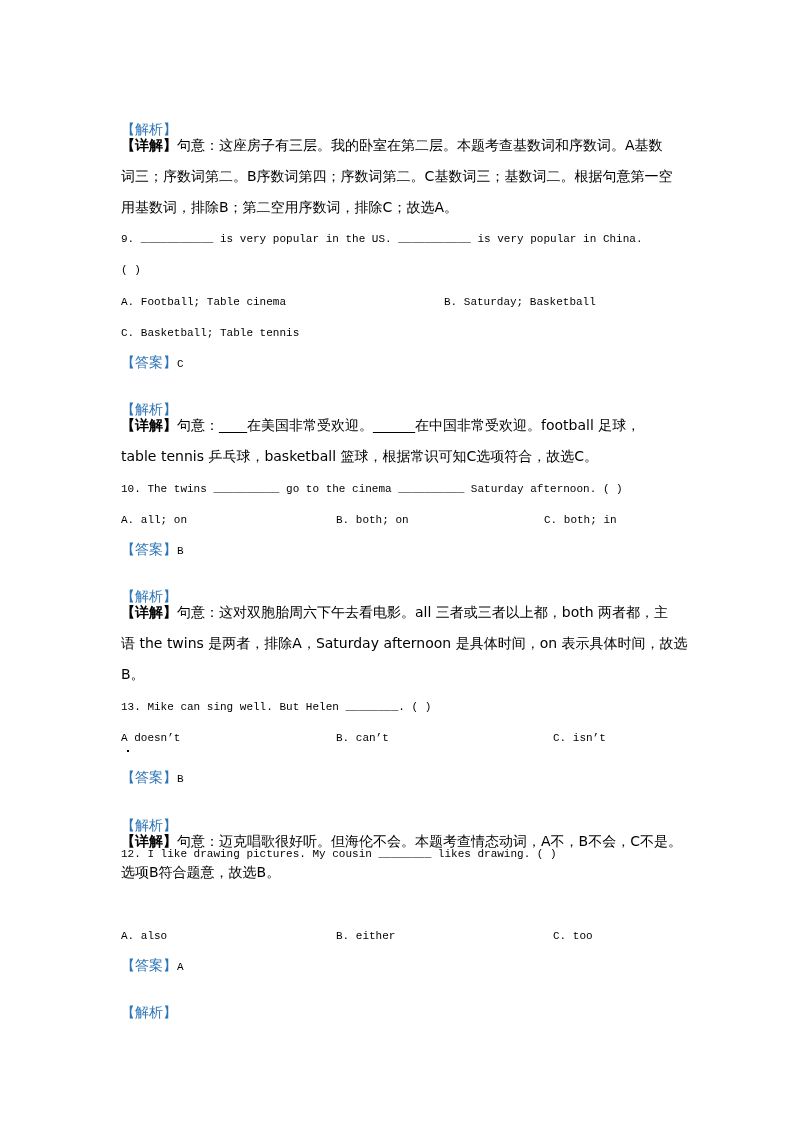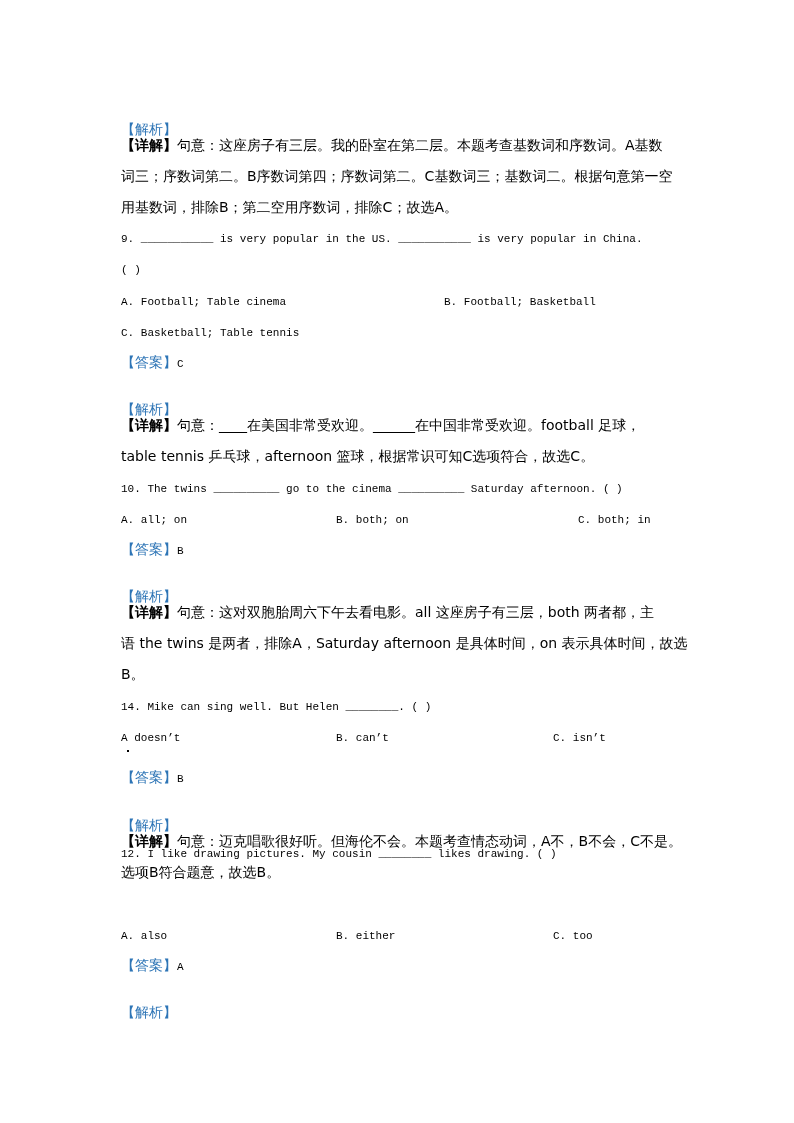--- a/index.html
+++ b/index.html
@@ -16,38 +16,38 @@
 <body>
 
 <div class="line tag" style="top:105px">【解析】</div>
 <div class="line cn" style="top:137px"><span class="tagb">【详解】</span><span>句意：这座房子有三层。我的卧室在第二层。本题考查基数词和序数词。A基数</span></div>
 <div class="line cn" style="top:168px">词三；序数词第二。B序数词第四；序数词第二。C基数词三；基数词二。根据句意第一空</div>
 <div class="line cn" style="top:199px">用基数词，排除B；第二空用序数词，排除C；故选A。</div>
 
 <div class="line mono" style="top:231px">9. ___________ is very popular in the US. ___________ is very popular in China.</div>
 <div class="line mono" style="top:262px">(    )</div>
 <div class="opt mono" style="top:294px;left:121px">A. Football; Table cinema</div>
-<div class="opt mono" style="top:294px;left:444px">B. Football; Basketball</div>
+<div class="opt mono" style="top:294px;left:444px">B. Saturday; Basketball</div>
 <div class="opt mono" style="top:325px;left:121px">C. Basketball; Table tennis</div>
 <div class="line" style="top:354px"><span class="tag">【答案】</span><span class="mono">C</span></div>
 <div class="line tag" style="top:385px">【解析】</div>
 <div class="line cn" style="top:417px"><span class="tagb">【详解】</span><span>句意：____在美国非常受欢迎。______在中国非常受欢迎。football 足球，</span></div>
-<div class="line cn" style="top:448px">table tennis 乒乓球，afternoon 篮球，根据常识可知C选项符合，故选C。</div>
+<div class="line cn" style="top:448px">table tennis 乒乓球，basketball 篮球，根据常识可知C选项符合，故选C。</div>
 
 <div class="line mono" style="top:481px">10. The twins __________ go to the cinema __________ Saturday afternoon. (    )</div>
 <div class="opt mono" style="top:512px;left:121px">A. all; on</div>
 <div class="opt mono" style="top:512px;left:336px">B. both; on</div>
-<div class="opt mono" style="top:512px;left:578px">C. both; in</div>
+<div class="opt mono" style="top:512px;left:544px">C. both; in</div>
 <div class="line" style="top:541px"><span class="tag">【答案】</span><span class="mono">B</span></div>
 <div class="line tag" style="top:572px">【解析】</div>
-<div class="line cn" style="top:604px"><span class="tagb">【详解】</span><span>句意：这对双胞胎周六下午去看电影。all 这座房子有三层，both 两者都，主</span></div>
+<div class="line cn" style="top:604px"><span class="tagb">【详解】</span><span>句意：这对双胞胎周六下午去看电影。all 三者或三者以上都，both 两者都，主</span></div>
 <div class="line cn" style="top:635px">语 the twins 是两者，排除A，Saturday afternoon 是具体时间，on 表示具体时间，故选</div>
 <div class="line cn" style="top:666px">B。</div>
 
-<div class="line mono" style="top:699px">14. Mike can sing well. But Helen ________. (   )</div>
+<div class="line mono" style="top:699px">13. Mike can sing well. But Helen ________. (   )</div>
 <div class="opt mono" style="top:730px;left:121px">A doesn’t</div>
 <div class="opt mono" style="top:730px;left:336px">B. can’t</div>
 <div class="opt mono" style="top:730px;left:553px">C. isn’t</div>
 <div style="position:absolute;left:127px;top:750px;width:2px;height:2px;background:#000"></div>
 <div class="line" style="top:769px"><span class="tag">【答案】</span><span class="mono">B</span></div>
 <div class="line tag" style="top:801px">【解析】</div>
 <div class="line cn" style="top:833px"><span class="tagb">【详解】</span><span>句意：迈克唱歌很好听。但海伦不会。本题考查情态动词，A不，B不会，C不是。</span></div>
 <div class="line cn" style="top:864px">选项B符合题意，故选B。</div>
 
 <div class="line mono" style="top:846px">12. I like drawing pictures. My cousin ________ likes drawing. (   )</div>

